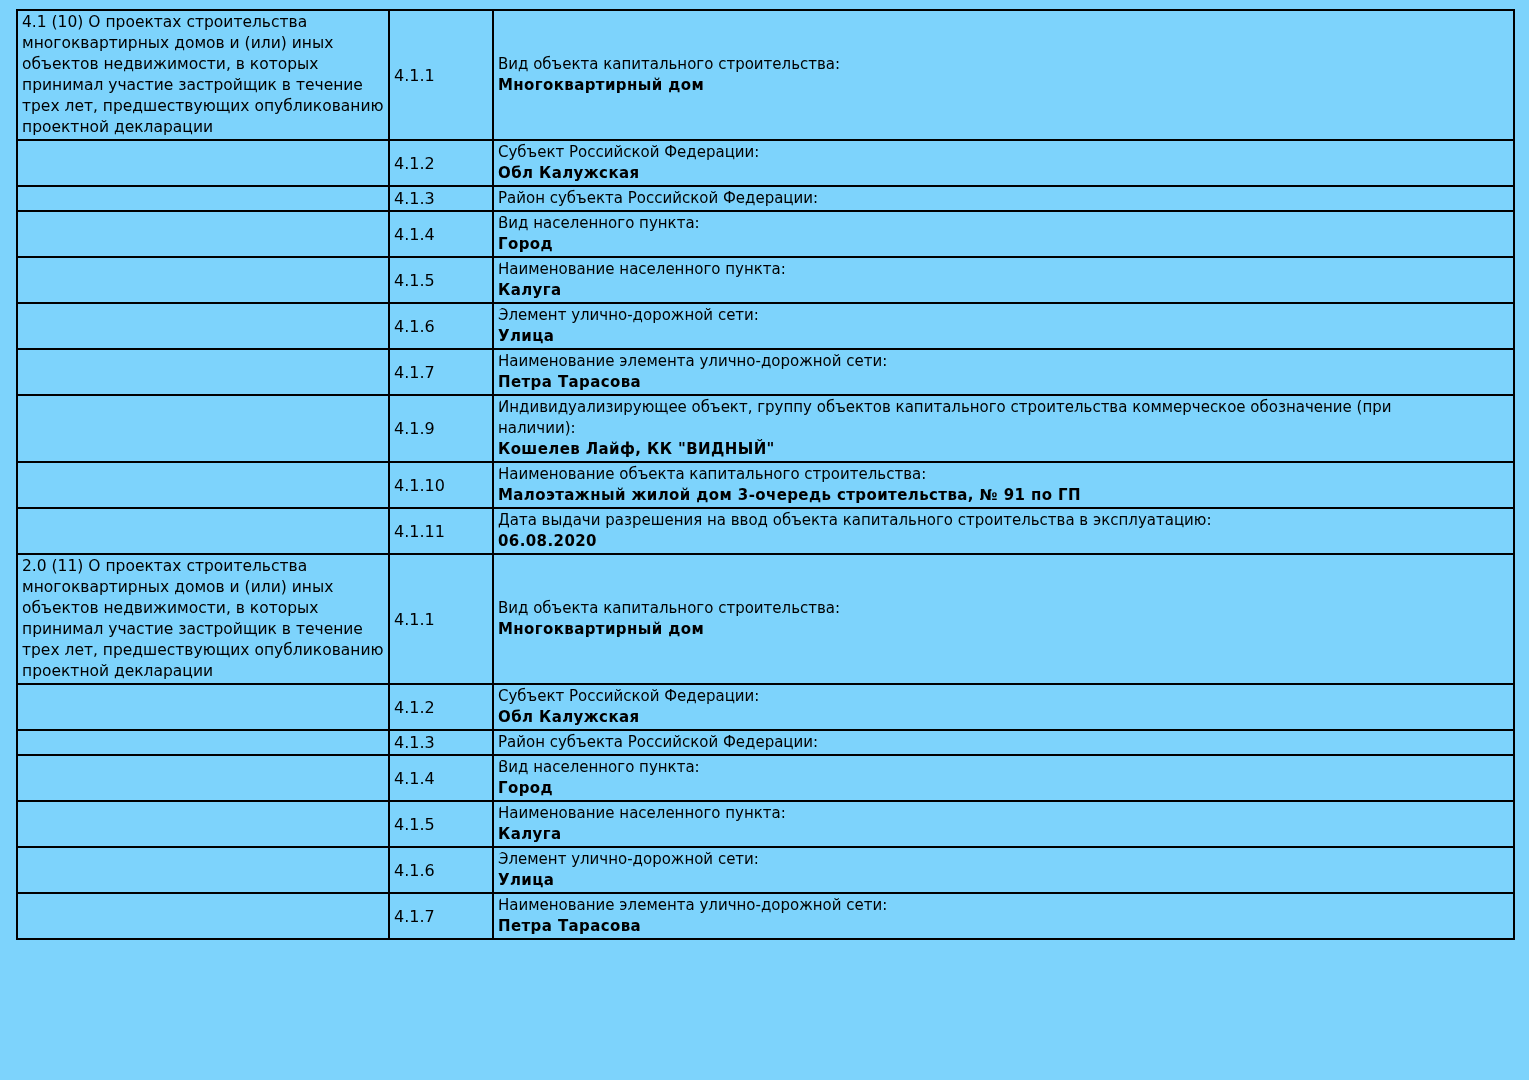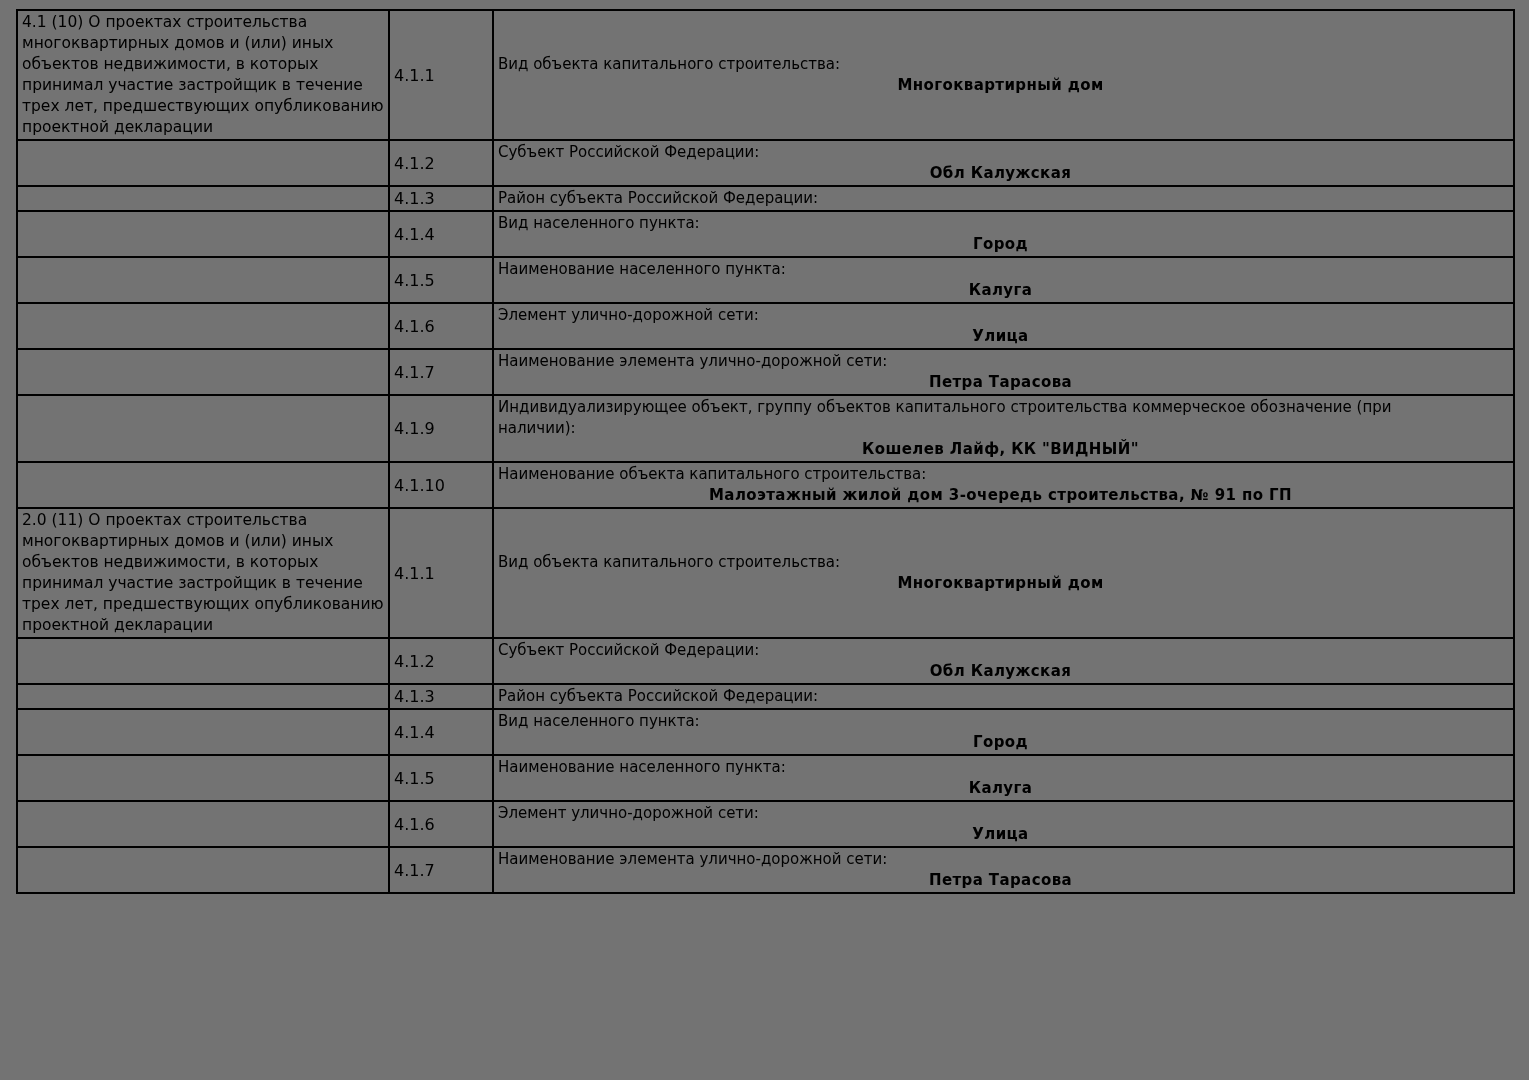--- a/index.html
+++ b/index.html
@@ -4,21 +4,21 @@
 <style>
   html, body {
     margin: 0;
     padding: 0;
     background: #ffffff;
   }
   .page {
     position: relative;
     width: 1529px;
     height: 1080px;
-    background: #737373;
+    background: #7dd3fc;
     font-family: "DejaVu Sans", "Liberation Sans", sans-serif;
     color: #000000;
     overflow: hidden;
   }
   table.decl {
     position: absolute;
     left: 16px;
     top: 9px;
     width: 1497px;
     border-collapse: collapse;
@@ -38,29 +38,29 @@
   }
   td.num {
     font-size: 16px;
     line-height: 21px;
     padding-left: 4px;
     border-radius: 27px;
   }
   td.content {
     font-size: 15px;
     line-height: 21px;
+    border-radius: 18px;
   }
   .label-line {
     display: block;
     max-width: 950px;
   }
   .value-line {
     display: block;
     max-width: 1005px;
-    text-align: center;
   }
   .value-bold {
     font-weight: bold;
     letter-spacing: 0.4px;
   }
 </style>
 </head>
 <body>
 
 <div class="page">
@@ -138,20 +138,28 @@
         </tr>
         <tr>
           <td class="desc"></td>
           <td class="num"><span>4.1.10</span></td>
           <td class="content">
             <span class="label-line">Наименование объекта капитального строительства:</span>
             <span class="value-line"><span class="value-bold">Малоэтажный жилой дом 3-очередь строительства, № 91 по ГП</span></span>
           </td>
         </tr>
         <tr>
+          <td class="desc"></td>
+          <td class="num"><span>4.1.11</span></td>
+          <td class="content">
+            <span class="label-line">Дата выдачи разрешения на ввод объекта капитального строительства в эксплуатацию:</span>
+            <span class="value-line"><span class="value-bold">06.08.2020</span></span>
+          </td>
+        </tr>
+        <tr>
           <td class="desc">
             <div>2.0 (11) О проектах строительства многоквартирных домов и (или) иных объектов недвижимости, в которых принимал участие застройщик в течение трех лет, предшествующих опубликованию проектной декларации</div>
           </td>
           <td class="num"><span>4.1.1</span></td>
           <td class="content">
             <span class="label-line">Вид объекта капитального строительства:</span>
             <span class="value-line"><span class="value-bold">Многоквартирный дом</span></span>
           </td>
         </tr>
         <tr>

